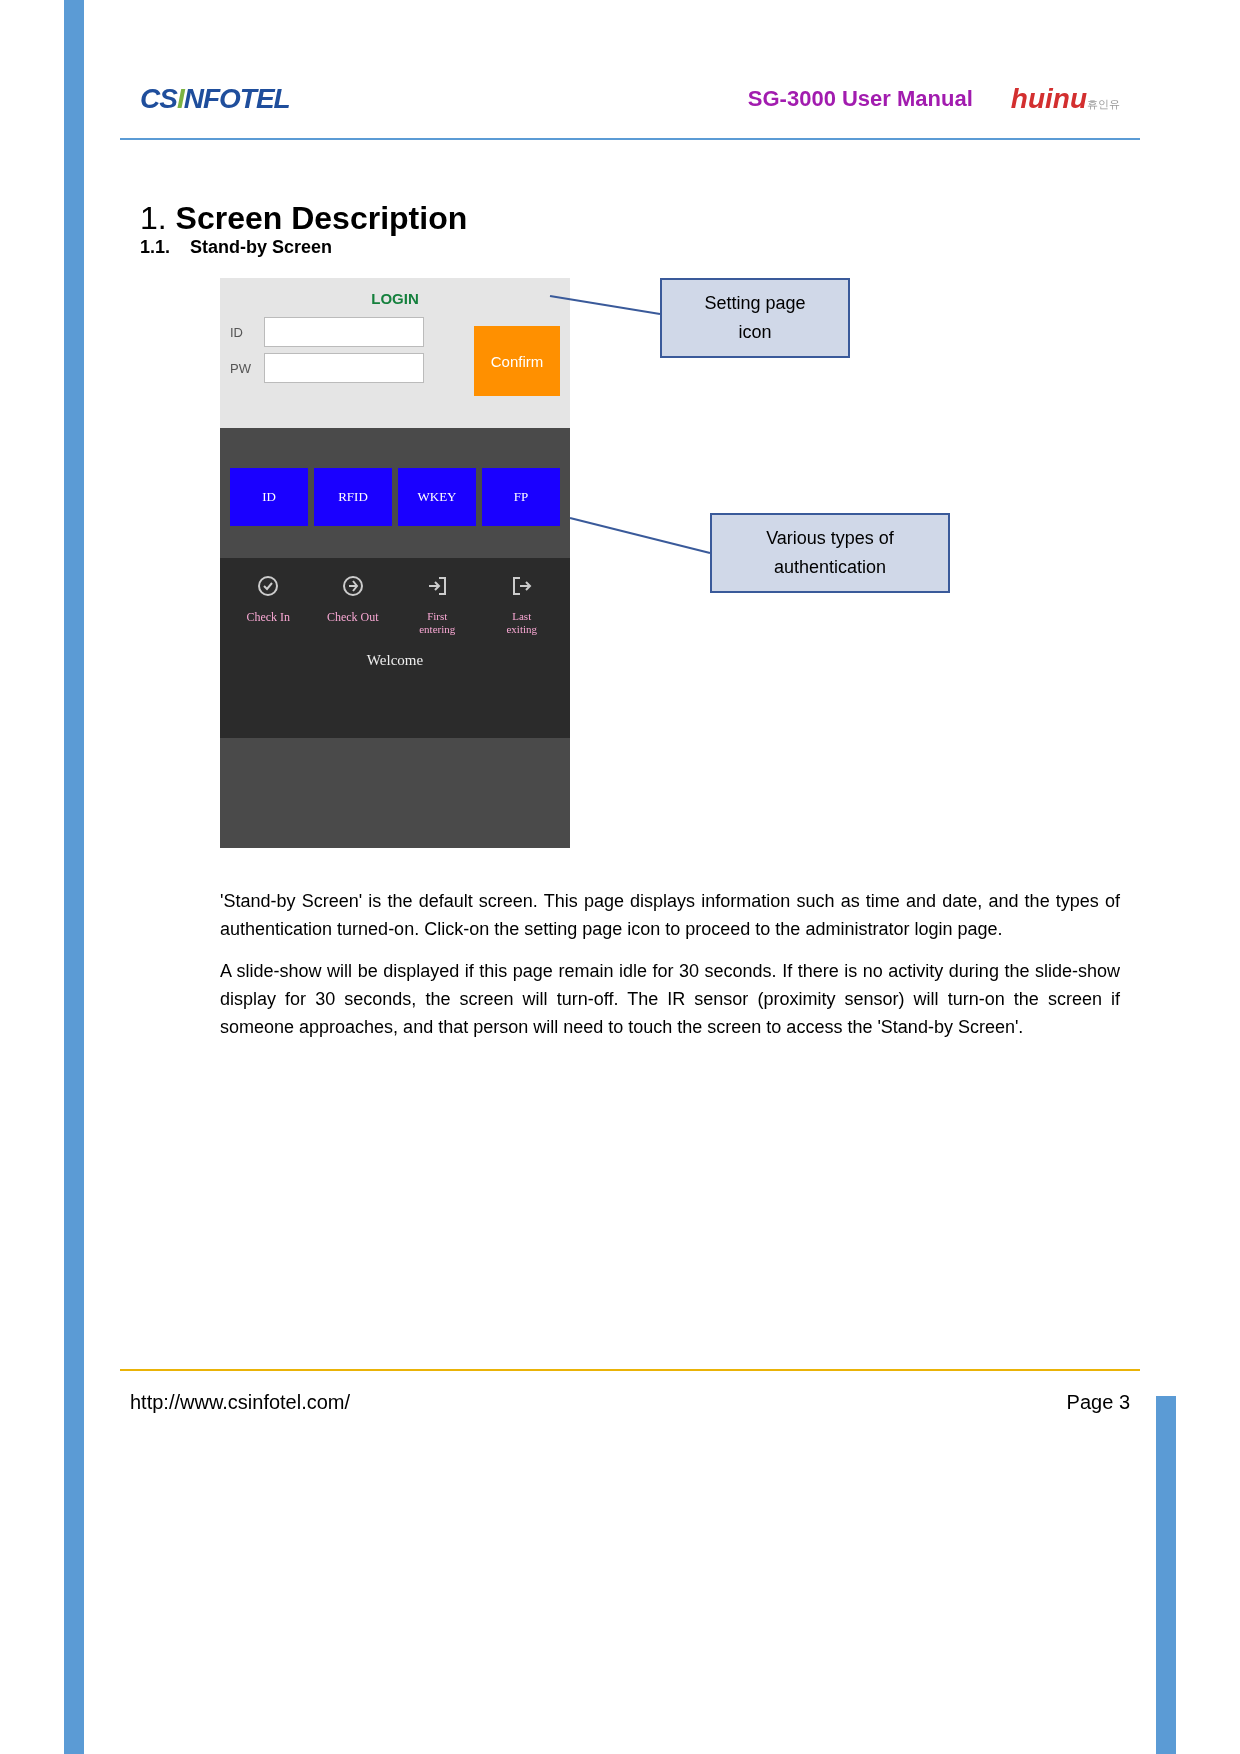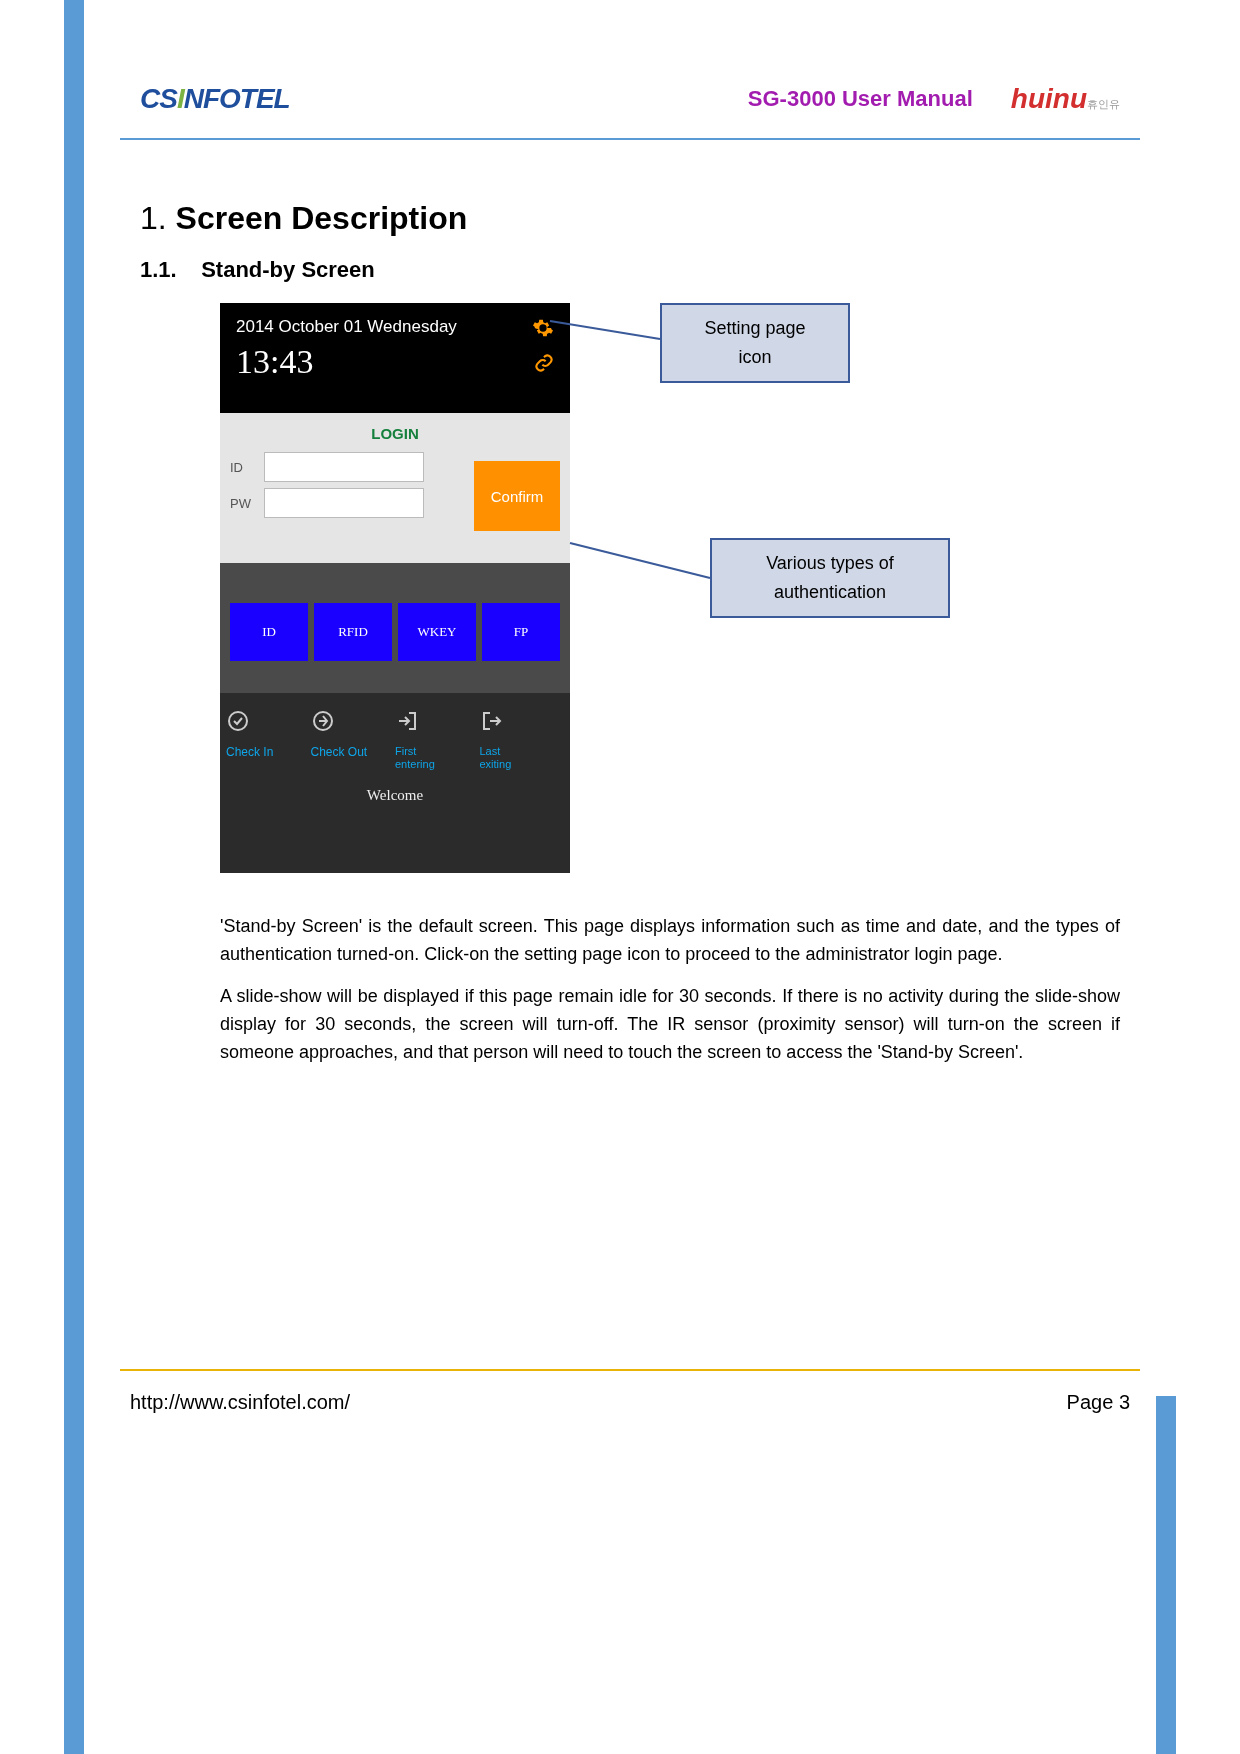--- a/index.html
+++ b/index.html
@@ -68,23 +68,22 @@
     left: 140px;
     right: 120px;
     top: 200px;
   }
   .section-num {
     font-size: 32px;
     font-weight: bold;
     font-family: Tahoma, Verdana, sans-serif;
   }
   .subsection {
-    font-size: 22px;
-    font-weight: bold;
-    margin-top: 20px;
+    font-size: 18px;
+    font-weight: bold;
     font-family: Tahoma, Verdana, sans-serif;
   }
   .figure-area {
     position: relative;
     margin-top: 20px;
     height: 590px;
   }
   
   .device {
     position: absolute;
@@ -153,21 +152,21 @@
     align-items: center;
     justify-content: center;
     font-family: Georgia, serif;
   }
   .device-bottom {
     background: #2b2b2b;
     padding: 16px 6px 10px 6px;
     height: 180px;
   }
   .bottom-row { display: flex; justify-content: space-around; }
-  .bottom-item { text-align: left; color: #0ea5e9; font-size: 12px; width: 25%; }
+  .bottom-item { text-align: center; color: #f9a8d4; font-size: 12px; width: 25%; font-family: Liberation Serif, serif; }
   .bottom-item .ico { font-size: 22px; color: #ccc; margin-bottom: 6px; display: block; }
   .bottom-item .t2 { font-size: 11px; line-height: 1.2; }
   .welcome { text-align: center; color: #eee; margin-top: 16px; font-size: 15px; font-family: Liberation Serif, serif; }
   
   .callout {
     position: absolute;
     background: #d0d8e8;
     border: 2px solid #3a5a9a;
     text-align: center;
     font-size: 18px;
@@ -224,34 +223,20 @@
   </div>
   <div class="subsection">
     <span>1.1.</span>
     &nbsp;&nbsp;
     <span>Stand-by Screen</span>
   </div>
 
   <div class="figure-area">
 
     <div class="device">
-      <div class="device-top">
-        <div class="device-date">2014 October 01 Wednesday</div>
-        <div class="device-time">13:43</div>
-        <span class="gear-icon">
-          <svg width="22" height="22" viewBox="0 0 24 24">
-              <path fill="#ff9800" d="M12 8a4 4 0 100 8 4 4 0 000-8zm9 4a7 7 0 01-.1 1.2l2 1.6-2 3.4-2.4-1a7 7 0 01-2 1.2l-.4 2.6h-4l-.4-2.6a7 7 0 01-2-1.2l-2.4 1-2-3.4 2-1.6A7 7 0 013 12a7 7 0 01.1-1.2l-2-1.6 2-3.4 2.4 1a7 7 0 012-1.2L7.9 3h4l.4 2.6a7 7 0 012 1.2l2.4-1 2 3.4-2 1.6c.1.4.1.8.1 1.2z"></path>
-            </svg>
-        </span>
-        <span class="link-icon">
-          <svg width="20" height="20" viewBox="0 0 24 24">
-              <path fill="none" stroke="#ff9800" stroke-width="2.5" d="M10 14a5 5 0 007 0l3-3a5 5 0 00-7-7l-1 1M14 10a5 5 0 00-7 0l-3 3a5 5 0 007 7l1-1"></path>
-            </svg>
-        </span>
-      </div>
       <div class="device-login">
         <div class="device-login-title">LOGIN</div>
         <div class="login-row">
           <span class="lbl">ID</span>
           <div class="inp"></div>
         </div>
         <div class="login-row">
           <span class="lbl">PW</span>
           <div class="inp"></div>
         </div>

